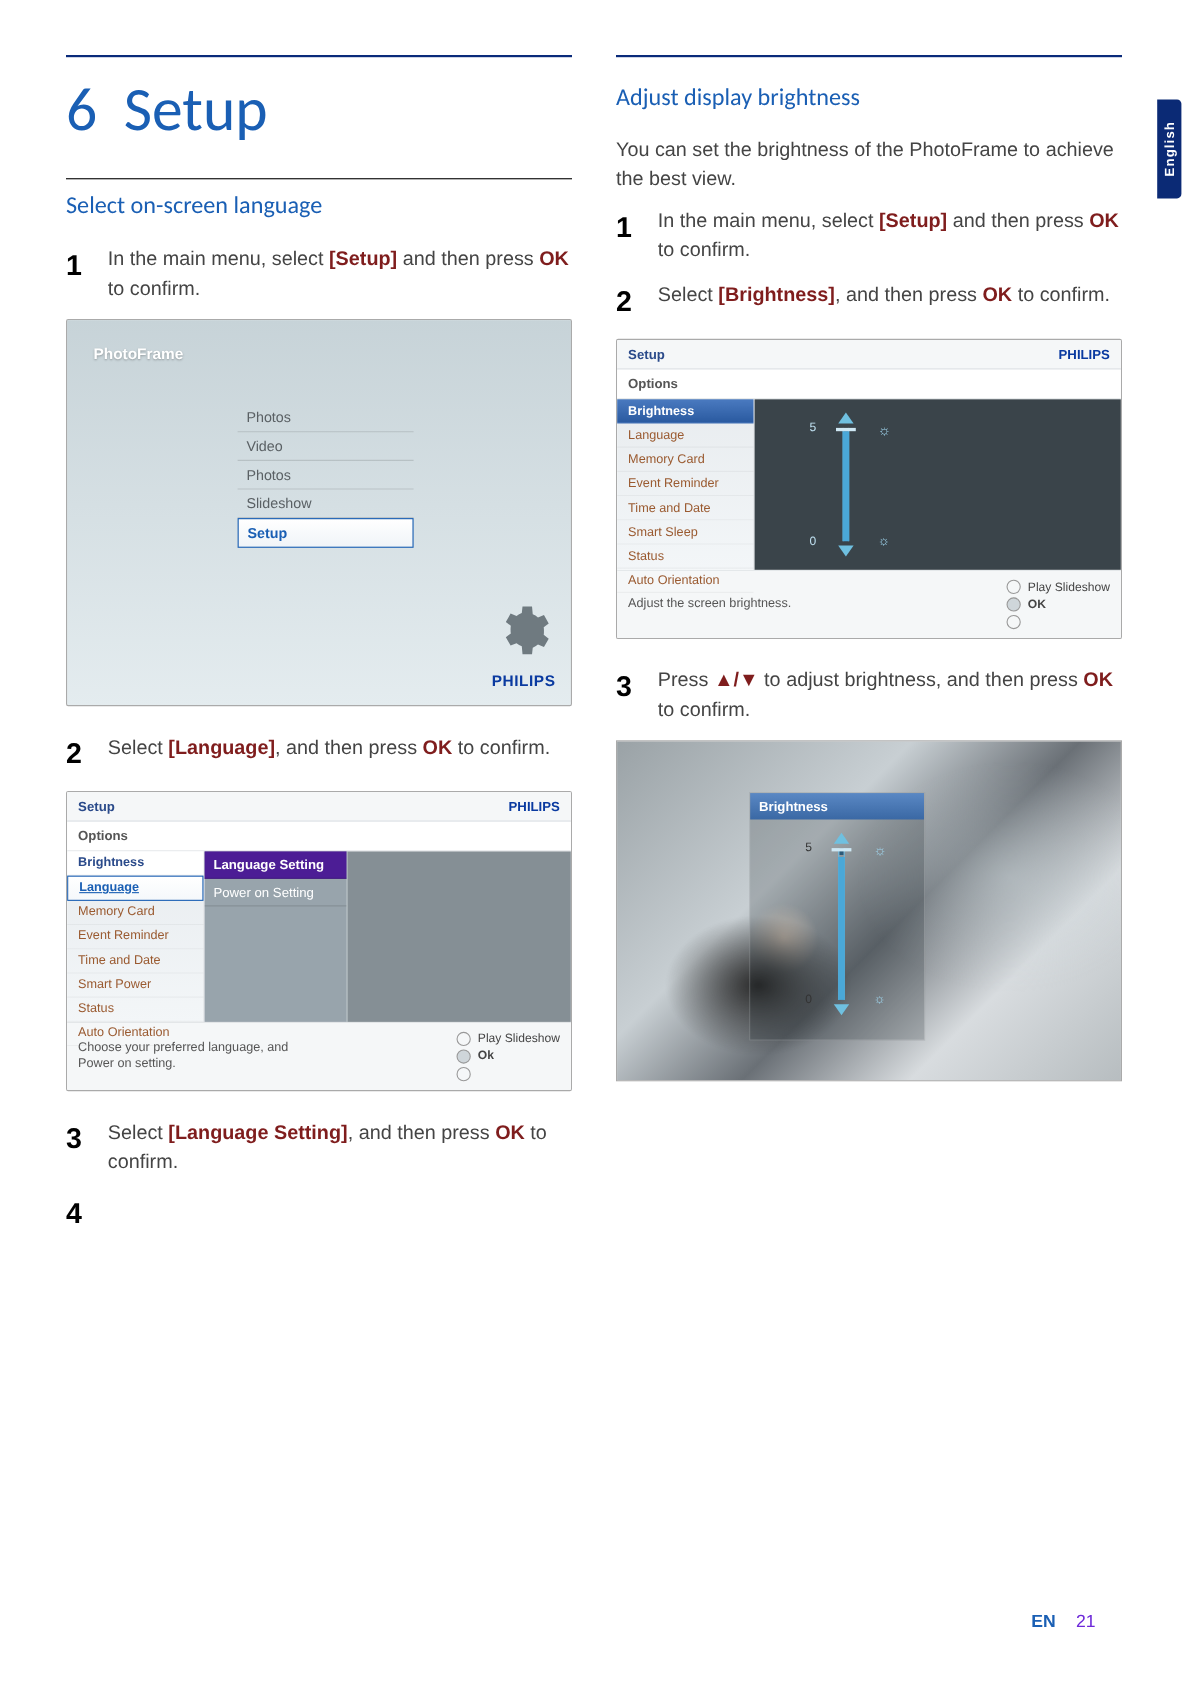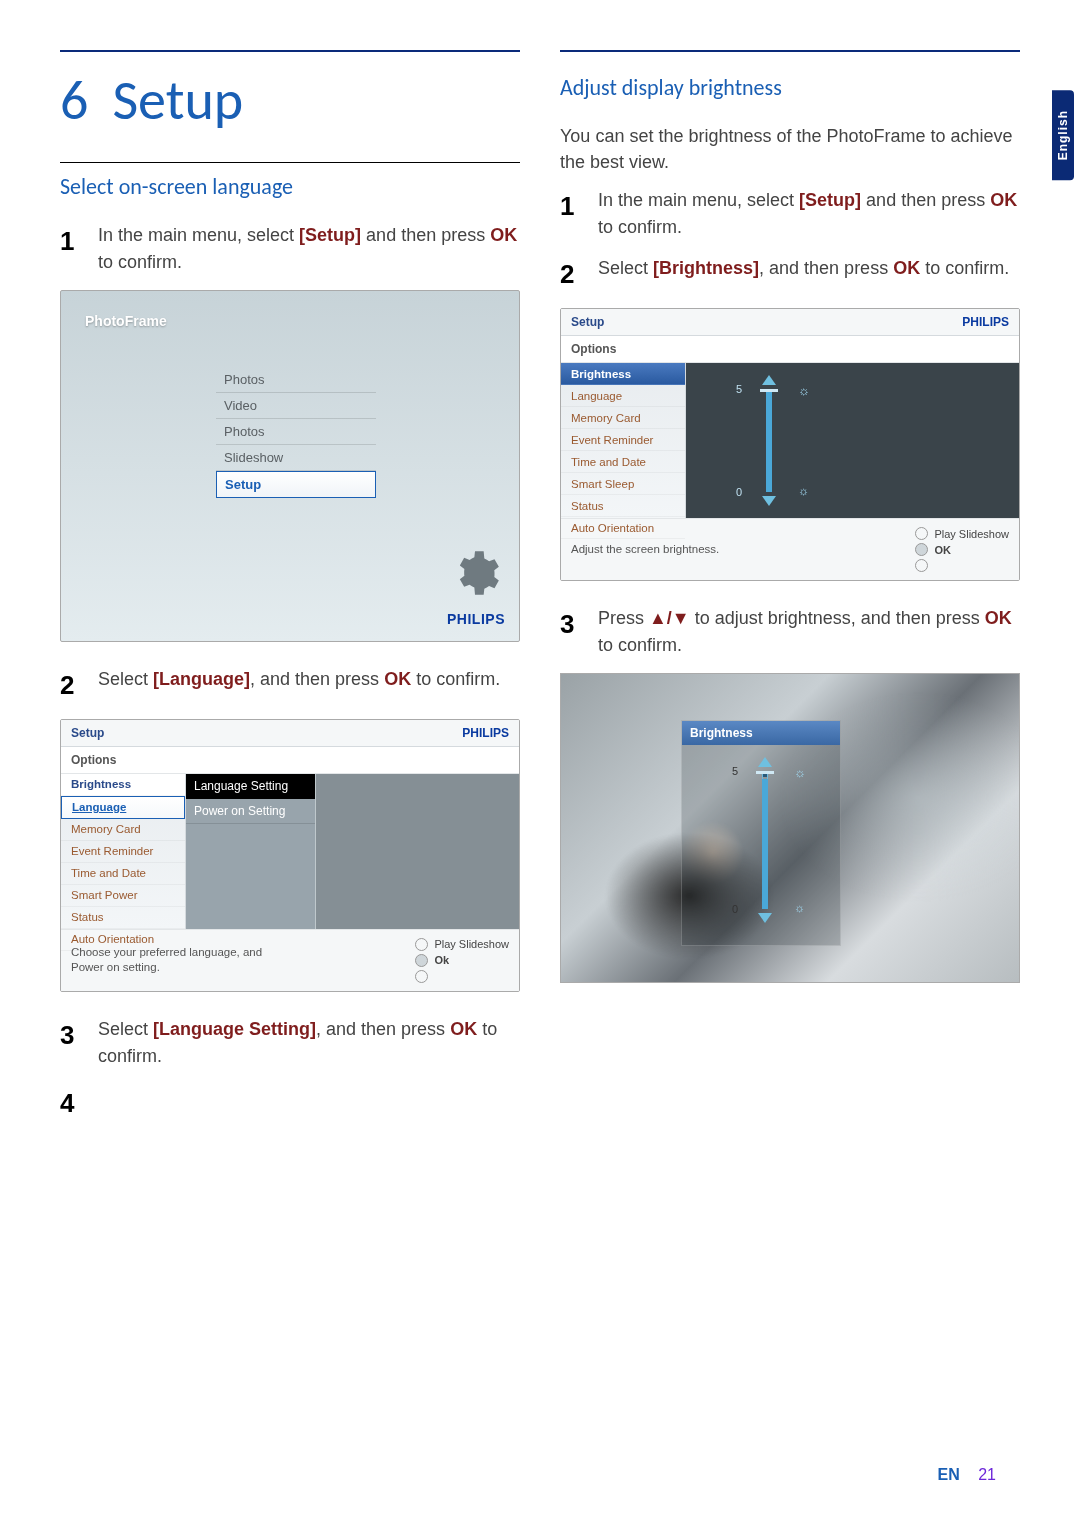--- a/index.html
+++ b/index.html
@@ -148,21 +148,21 @@
     color: #fff; background: linear-gradient(#4a7ac0,#2a5aa0);
     font-weight: bold;
   }
   .shot2 .sub {
     width: 130px; background: #98a4ac; border-right: 1px solid #bfc8cc;
   }
   .shot2 .sub div {
     padding: 5px 8px; color: #fff;
     border-bottom: 1px solid rgba(0,0,0,.12);
   }
-  .shot2 .sub .sel { background: #000000; font-weight: normal; }
+  .shot2 .sub .sel { background: #4c1d95; font-weight: bold; }
   .shot2 .pane, .shot3 .pane {
     flex: 1; background: #858f95;
   }
   .shot2 .ftr, .shot3 .ftr {
     display: flex; justify-content: space-between; align-items: center;
     padding: 8px 10px; background: #f5f7f8; border-top: 1px solid #e3e6e8;
   }
   .ftr-left { color: #555; font-size: 11.5px; max-width: 200px; line-height: 1.3; }
   .ftr-right { display: flex; flex-direction: column; gap: 3px; font-size: 11px; color: #444; }
   .ftr-right .row { display: flex; align-items: center; gap: 6px; }

